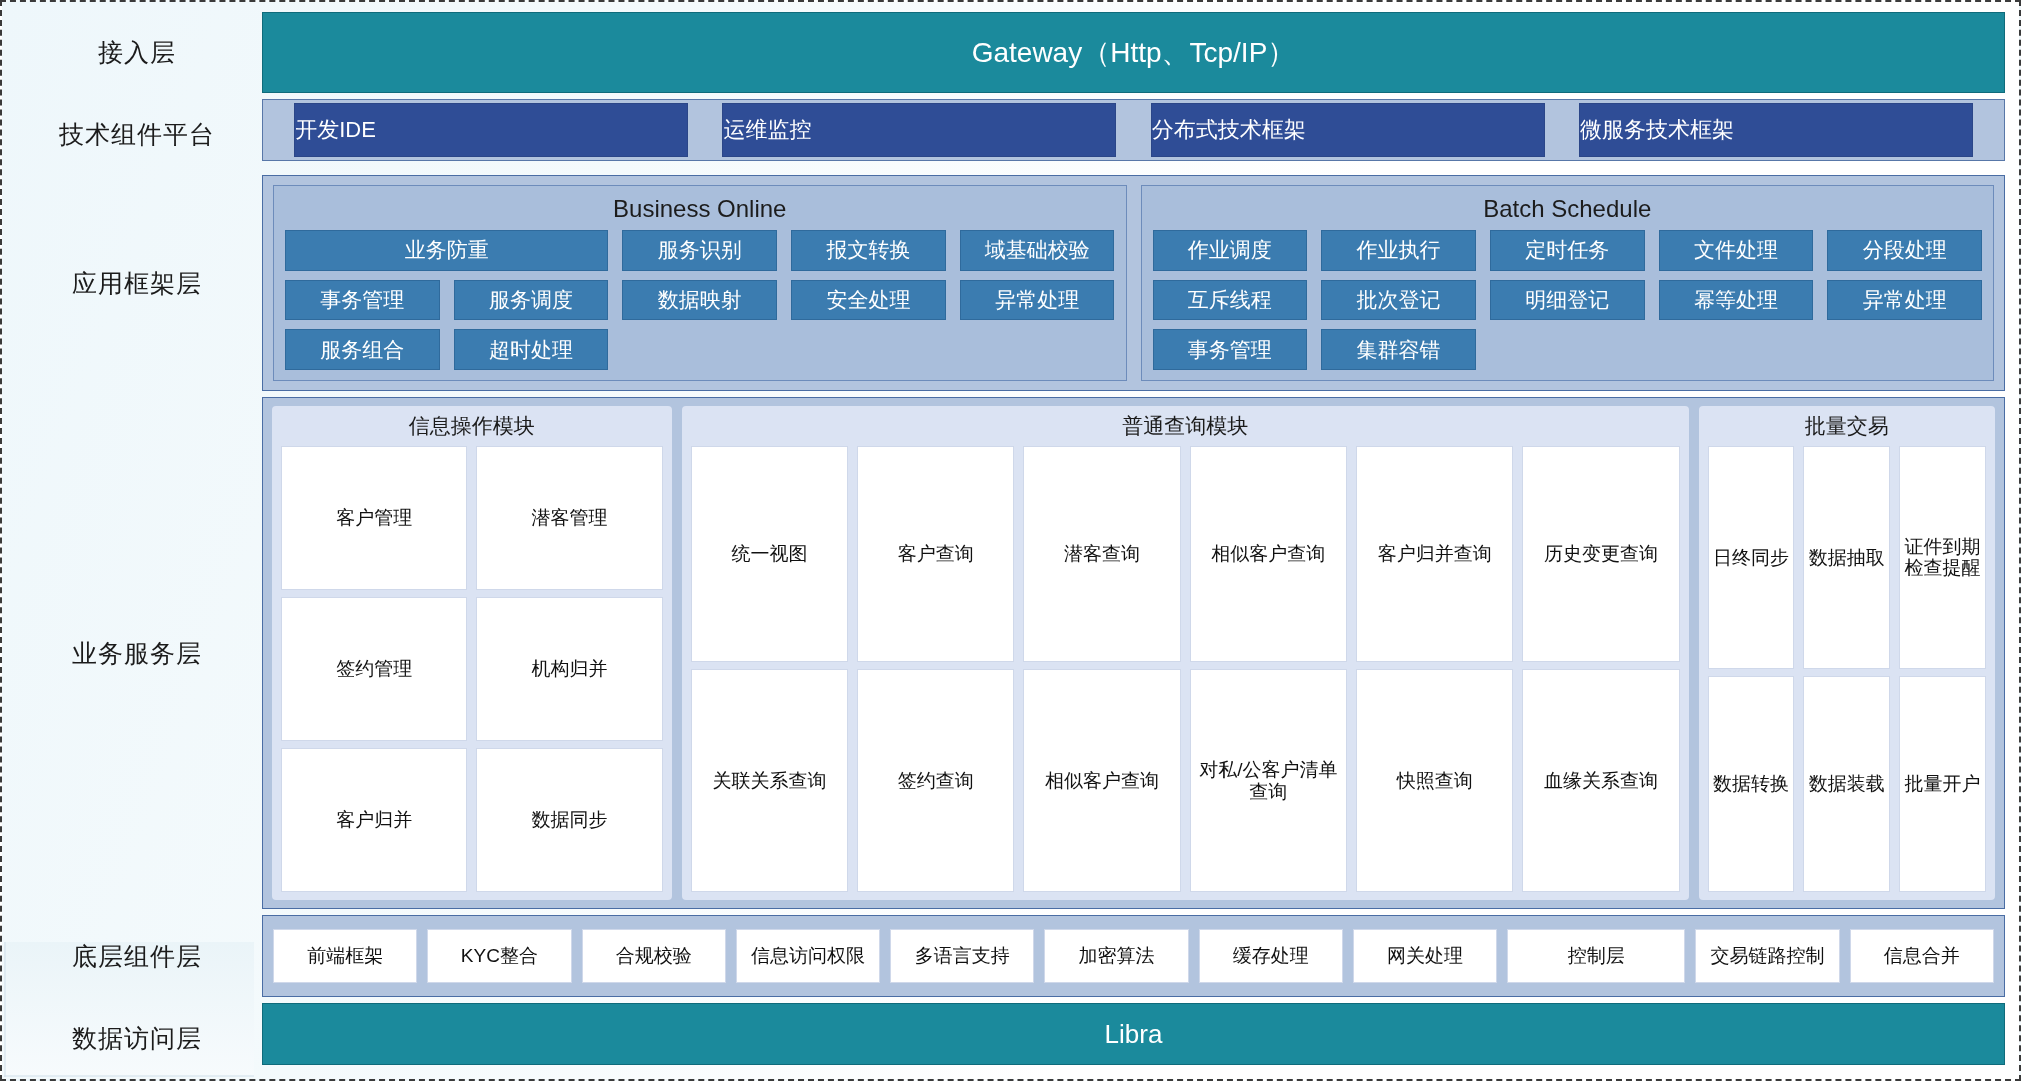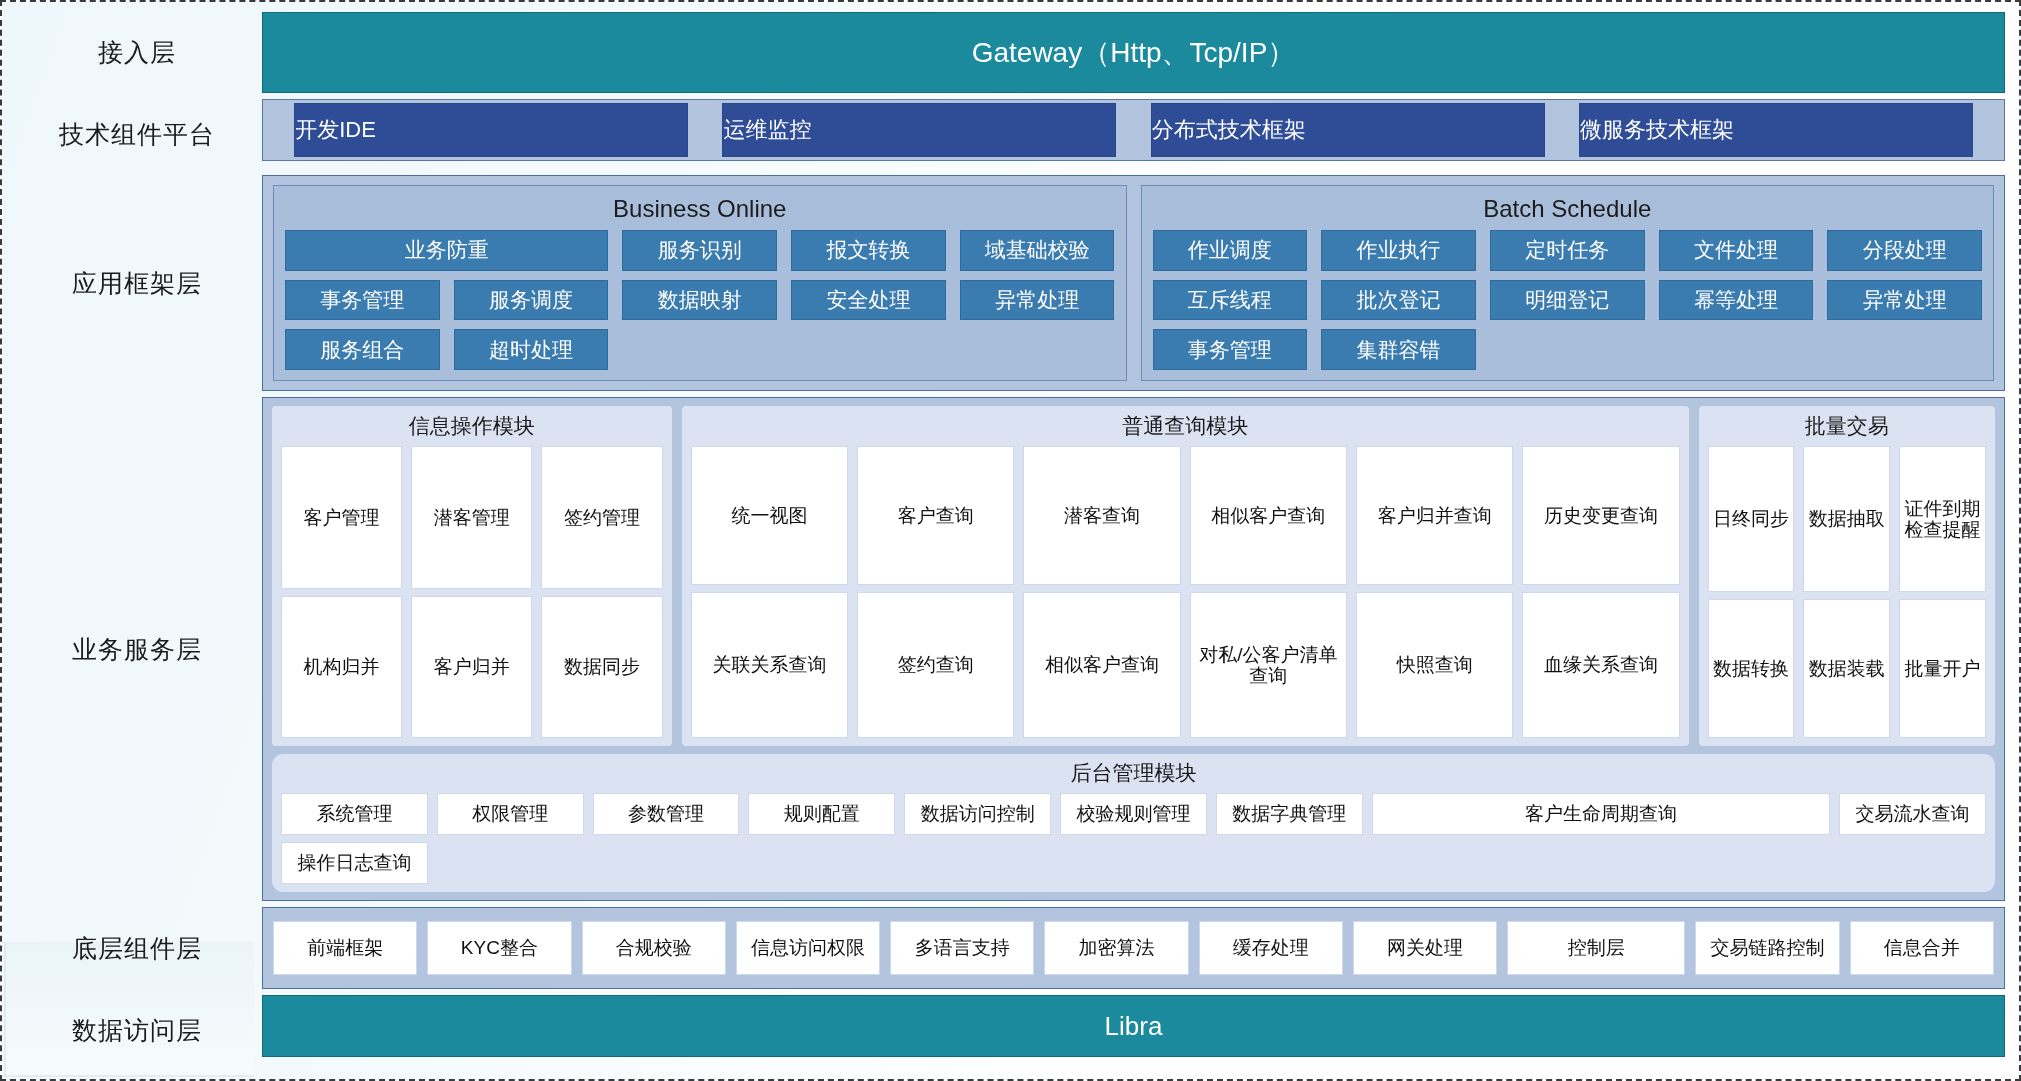--- a/index.html
+++ b/index.html
@@ -5,21 +5,21 @@
   * { box-sizing: border-box; margin: 0; padding: 0; }
   body {
     width: 2021px; height: 1081px;
     background: #ffffff;
     font-family: "Liberation Sans", "DejaVu Sans", sans-serif;
     overflow: hidden;
   }
   .canvas {
     position: relative;
     width: 2021px; height: 1081px;
-    padding: 10px 14px 14px 10px;
+    padding: 10px 14px 6px 10px;
     background: linear-gradient(110deg,#eef7fb 0%,#f4fafc 28%,#ffffff 60%,#ffffff 100%);
     border: 2px dashed #3a3a3a;
     display: flex; flex-direction: column;
   }
   .canvas::before{
     content:""; position:absolute; left:2px; bottom:2px; width:250px; height:135px;
     background:
       linear-gradient(90deg,rgba(210,225,235,.55) 0 2px,transparent 2px 26px),
       linear-gradient(0deg,rgba(210,225,235,.55) 0 2px,transparent 2px 26px),
       linear-gradient(180deg,#eaf4f8,#f7fbfd);
@@ -81,21 +81,21 @@
     padding:4px 9px 8px;
   }
   .mod-title { text-align:center; font-size:21px; color:#1b1b1b; padding:2px 0 6px; }
   .mod-grid { display:grid; gap:7px 9px; flex:1; }
   .wcell {
     background:#ffffff; border:1px solid #cfd8ea; color:#111;
     font-size:19px; display:flex; align-items:center; justify-content:center;
     text-align:center; line-height:1.12; min-height:42px; padding:2px 3px;
   }
   .mod-info { flex:0 0 23.2%; }
-  .mod-info .mod-grid { grid-template-columns:repeat(3,1fr); }
+  .mod-info .mod-grid { grid-template-columns:repeat(2,1fr); }
   .mod-query { flex:1 1 auto; }
   .mod-query .mod-grid { grid-template-columns:repeat(6,1fr); }
   .mod-batch { flex:0 0 17.2%; }
   .mod-batch .mod-grid { grid-template-columns:repeat(3,1fr); }
 
   .mod-admin { background:#dbe3f3; border-radius:11px; padding:3px 9px 8px; }
   .mod-admin .mod-grid {
     grid-template-columns:repeat(11,1fr);
   }
   .mod-admin .wcell.span3 { grid-column: span 3; }
@@ -233,35 +233,20 @@
               <div class="wcell">数据抽取</div>
               <div class="wcell">证件到期检查提醒</div>
               <div class="wcell">数据转换</div>
               <div class="wcell">数据装载</div>
               <div class="wcell">批量开户</div>
             </div>
           </div>
 
         </div>
 
-        <div class="mod mod-admin">
-          <div class="mod-title">后台管理模块</div>
-          <div class="mod-grid">
-            <div class="wcell">系统管理</div>
-            <div class="wcell">权限管理</div>
-            <div class="wcell">参数管理</div>
-            <div class="wcell">规则配置</div>
-            <div class="wcell">数据访问控制</div>
-            <div class="wcell">校验规则管理</div>
-            <div class="wcell">数据字典管理</div>
-            <div class="wcell span3">客户生命周期查询</div>
-            <div class="wcell">交易流水查询</div>
-            <div class="wcell">操作日志查询</div>
-          </div>
-        </div>
 
       </div>
     </div>
   </div>
 
   <div class="row r-comp">
     <div class="row-label">底层组件层</div>
     <div class="row-body">
       <div class="comp-band">
         <div class="wcell">前端框架</div>

